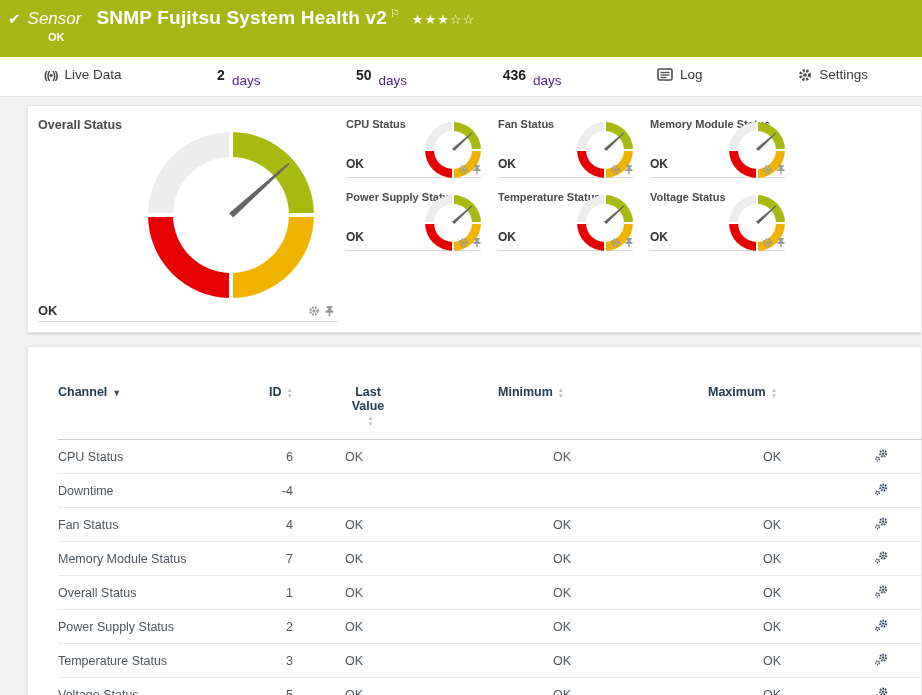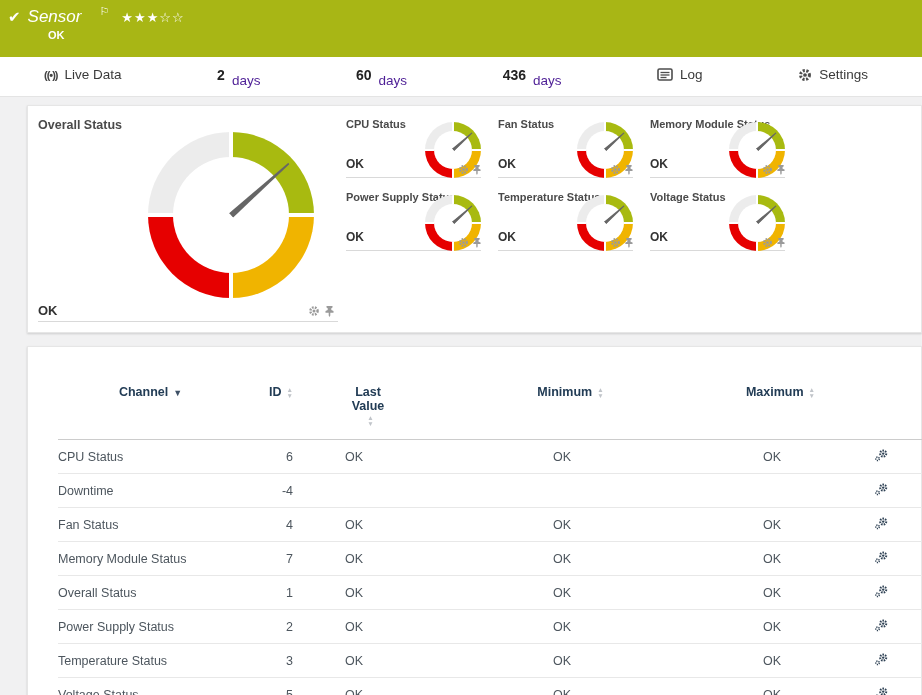--- a/index.html
+++ b/index.html
@@ -62,21 +62,21 @@
   .mini-title { font-size:11px; font-weight:bold; color:#4a4a4a; white-space:nowrap; }
   .mini-value { position:absolute; left:0; bottom:6px; font-size:12px; font-weight:bold; color:#333; }
   .mini-icons { position:absolute; right:0; bottom:2px; display:flex; gap:3px; z-index:3; }
   .mini-icons svg { display:block; cursor:pointer; }
 
   
   .panel-table { margin-top:13px; height:360px; padding:38px 0 0 30px; }
   table { border-collapse:collapse; table-layout:fixed; width:865px; font-size:12.5px; }
   col.c-channel{width:185px} col.c-id{width:50px} col.c-last{width:150px}
   col.c-min{width:200px} col.c-max{width:210px} col.c-ico{width:70px}
-  thead th { color:var(--table_header_text,#223c55); font-weight:bold; text-align:center;
+  thead th { color:var(--table_header_text,#223c55); font-weight:bold; text-align:left;
              vertical-align:top; padding-bottom:12px; border-bottom:1px solid #ccc; cursor:pointer; }
   th.h-id { text-align:right; }
   th.h-last { text-align:center; }
   th.h-last .wrap { display:inline-block; width:46px; }
   th.h-min { padding-left:55px; } th.h-max { padding-left:65px; }
   tbody td { height:34px; border-bottom:1px solid #e8e8e8; color:var(--row_text,#4d565e); }
   td.d-id { text-align:right; }
   td.d-last { padding-left:52px; }
   td.d-min { padding-left:110px; }
   td.d-max { padding-left:120px; }
@@ -103,37 +103,38 @@
       <circle cx="8.2" cy="4.6" r="1.2" fill="#2e4154"></circle>
       <circle cx="2.6" cy="9.8" r="1.7" fill="none" stroke="#2e4154" stroke-width="1.5" stroke-dasharray="1.1 .9"></circle>
     </g>
   </defs>
 </svg>
 
 <header class="banner">
   <div class="banner-line1">
     <span class="banner-check">✔</span>
     <span class="banner-kind">Sensor</span>
+    <span class="banner-title">SNMP Fujitsu System Health v2</span>
     <span class="banner-flag">⚐</span>
     <span class="banner-stars"><span>★★★</span><span>☆☆</span></span>
   </div>
   <div class="banner-status">OK</div>
 </header>
 
 <nav class="tabs">
   <div class="tab">
     <span class="live-glyph">((•))</span>
     <span>Live Data</span>
   </div>
   <div class="tab">
     <span class="num">2</span>
     <span class="unit">days</span>
   </div>
   <div class="tab">
-    <span class="num">60</span>
+    <span class="num">50</span>
     <span class="unit">days</span>
   </div>
   <div class="tab">
     <span class="num">436</span>
     <span class="unit">days</span>
   </div>
   <div class="tab">
     <svg width="16" height="13" viewBox="0 0 16 13">
       <rect x="1" y="1" width="14" height="11" rx="1.5" fill="none" stroke="#4d4d4d" stroke-width="1.6"></rect>
       <line x1="3.5" y1="4.5" x2="12.5" y2="4.5" stroke="#4d4d4d" stroke-width="1.3"></line>

